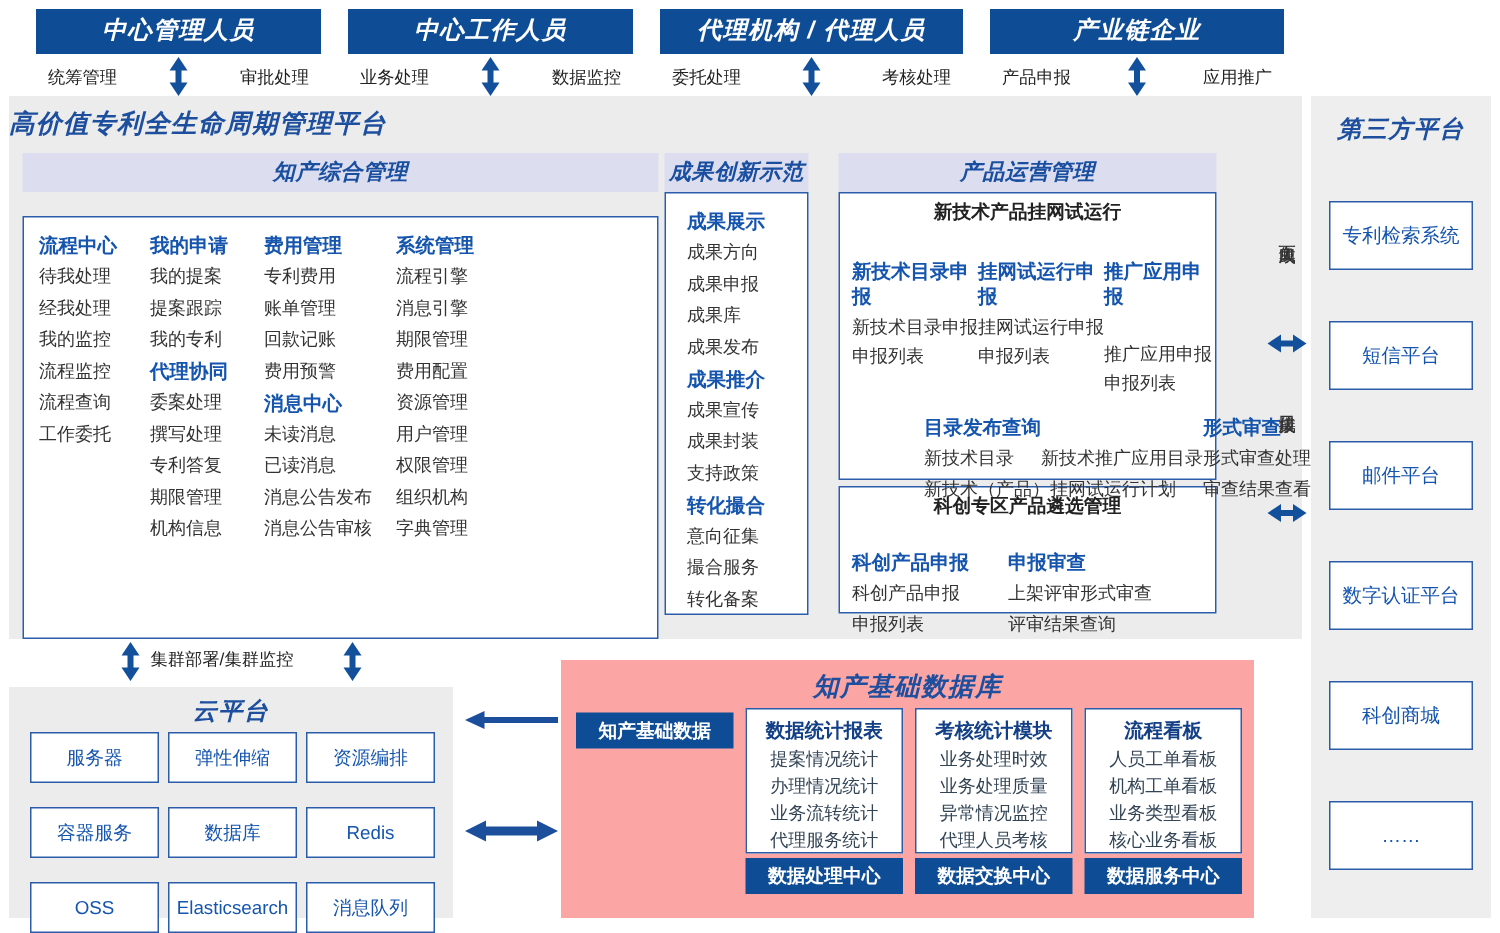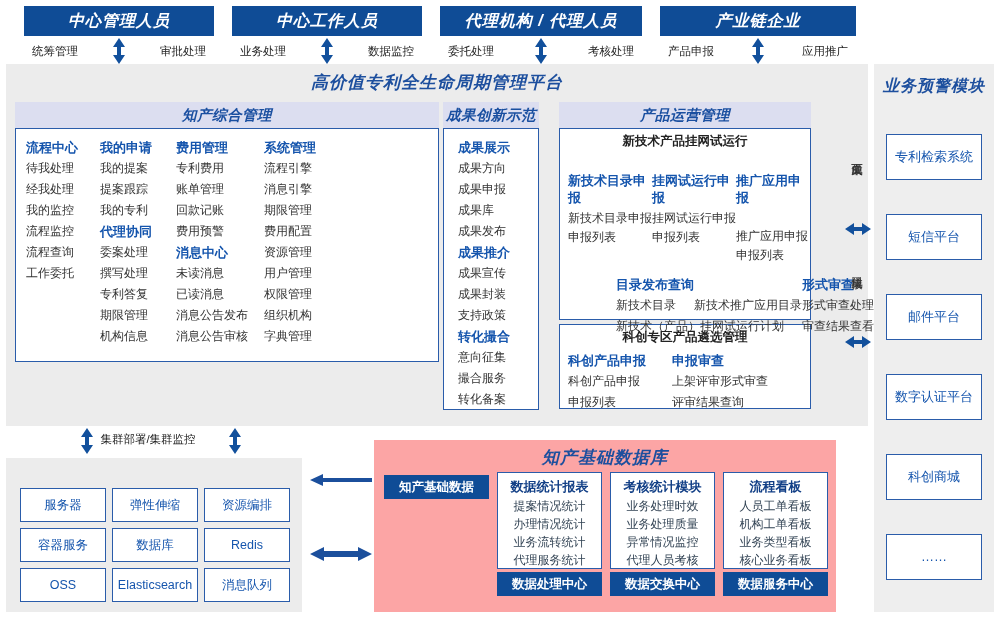--- a/index.html
+++ b/index.html
@@ -25,21 +25,21 @@
     position:absolute; left:50%; transform:translateX(-50%); top:0;
     width:14px; height:26px;
   }
 
   
   .platform {
     position:absolute; left:6px; top:64px; width:862px; height:362px;
     background:#ececec;
   }
   .platform-title {
-    text-align:center; font-size:17px; font-weight:bold; font-style:italic;
+    text-align:left; font-size:17px; font-weight:bold; font-style:italic;
     color:#1d4f9e; padding-top:7px; letter-spacing:1px;
   }
 
   .sect { position:absolute; }
   .sect-head {
     background:#dcdef0; color:#1a4fa0; text-align:center;
     font-size:14.5px; font-weight:bold; font-style:italic;
     height:26px; line-height:26px; letter-spacing:.5px;
   }
   .sect-body {
@@ -72,21 +72,21 @@
     position:absolute; width:14px; font-size:11.5px; color:#333;
     line-height:14px; text-align:center; letter-spacing:0px;
   }
 
   
   .cloud { position:absolute; left:6px; top:458px; width:296px; height:154px; background:#ececec; }
   .cloud-title { text-align:center; font-size:16px; font-weight:bold; font-style:italic;
     color:#1d4f9e; padding-top:6px; letter-spacing:1px; }
   .cloud-grid { position:absolute; left:14px; top:30px; display:grid;
     grid-template-columns:repeat(3,86px); grid-template-rows:repeat(3,34px);
-    gap:6px 6px; }
+    gap:16px 6px; }
   .cloud-cell { border:1.2px solid #2a5caa; background:#fff; color:#1555ad;
     font-size:12.5px; display:flex; align-items:center; justify-content:center; }
   .cluster-label { position:absolute; left:0; top:432px; width:296px;
     text-align:center; font-size:11.5px; color:#222; }
 
   
   .db { position:absolute; left:374px; top:440px; width:462px; height:172px; background:#fca5a5; }
   .db-title { text-align:center; font-size:17px; font-weight:bold; font-style:italic;
     color:#1d4f9e; padding-top:6px; letter-spacing:1px; }
   .db-cols { position:absolute; left:10px; top:32px; display:flex; gap:8px; }
@@ -145,21 +145,21 @@
         </svg>
       </div>
     </div>
   </div>
 
   <div class="platform">
     <div class="platform-title">高价值专利全生命周期管理平台</div>
 
     <div class="sect" style="left:9px; top:38px; width:424px;">
       <div class="sect-head">知产综合管理</div>
-      <div class="sect-body" style="height:234px; padding:8px 0 0 10px;">
+      <div class="sect-body" style="height:282px; padding:8px 0 0 10px;margin-top:16px;">
         <div class="cols">
           <div class="col" style="width:74px;">
             <div class="hd">流程中心</div>
             <div class="it">待我处理</div>
             <div class="it">经我处理</div>
             <div class="it">我的监控</div>
             <div class="it">流程监控</div>
             <div class="it">流程查询</div>
             <div class="it">工作委托</div>
           </div>
@@ -256,38 +256,38 @@
           <div style="width:92px;">
             <div class="hd">形式审查</div>
             <div class="it">形式审查处理</div>
             <div class="it">审查结果查看</div>
           </div>
         </div>
       </div>
 
       <div class="subpanel" style="height:85px; margin-top:4px; padding:0 8px;">
         <div class="subpanel-title">科创专区产品遴选管理</div>
-        <div style="display:flex; margin-top:2px;">
+        <div style="display:flex; margin-top:16px;">
           <div style="width:120px;">
             <div class="hd">科创产品申报</div>
             <div class="it">科创产品申报</div>
             <div class="it">申报列表</div>
           </div>
           <div style="width:150px;">
             <div class="hd">申报审查</div>
             <div class="it">上架评审形式审查</div>
             <div class="it">评审结果查询</div>
           </div>
         </div>
       </div>
     </div>
   </div>
 
   <div class="third">
-    <div class="third-title">业务预警模块</div>
+    <div class="third-title">第三方平台</div>
     <div class="tp-box" style="top:70px;">专利检索系统</div>
     <div class="tp-box" style="top:150px;">短信平台</div>
     <div class="tp-box" style="top:230px;">邮件平台</div>
     <div class="tp-box" style="top:310px;">数字认证平台</div>
     <div class="tp-box" style="top:390px;">科创商城</div>
     <div class="tp-box" style="top:470px;">……</div>
   </div>
 
   <div class="vlabel" style="left: 850px; top: 155px; writing-mode: vertical-rl;">页面集成</div>
   <svg class="arrow" style="left:845px; top:222px;" width="26" height="14" viewBox="0 0 26 14">
@@ -300,20 +300,21 @@
 
   <div class="cluster-label">集群部署/集群监控</div>
   <svg class="arrow" style="left:80px; top:428px;" width="14" height="26" viewBox="0 0 14 26">
     <path d="M7 0 L13 9 L9 9 L9 17 L13 17 L7 26 L1 17 L5 17 L5 9 L1 9 Z" fill="#12509c"></path>
   </svg>
   <svg class="arrow" style="left:228px; top:428px;" width="14" height="26" viewBox="0 0 14 26">
     <path d="M7 0 L13 9 L9 9 L9 17 L13 17 L7 26 L1 17 L5 17 L5 9 L1 9 Z" fill="#12509c"></path>
   </svg>
 
   <div class="cloud">
+    <div class="cloud-title">云平台</div>
     <div class="cloud-grid">
       <div class="cloud-cell">服务器</div>
       <div class="cloud-cell">弹性伸缩</div>
       <div class="cloud-cell">资源编排</div>
       <div class="cloud-cell">容器服务</div>
       <div class="cloud-cell">数据库</div>
       <div class="cloud-cell">Redis</div>
       <div class="cloud-cell">OSS</div>
       <div class="cloud-cell">Elasticsearch</div>
       <div class="cloud-cell">消息队列</div>

